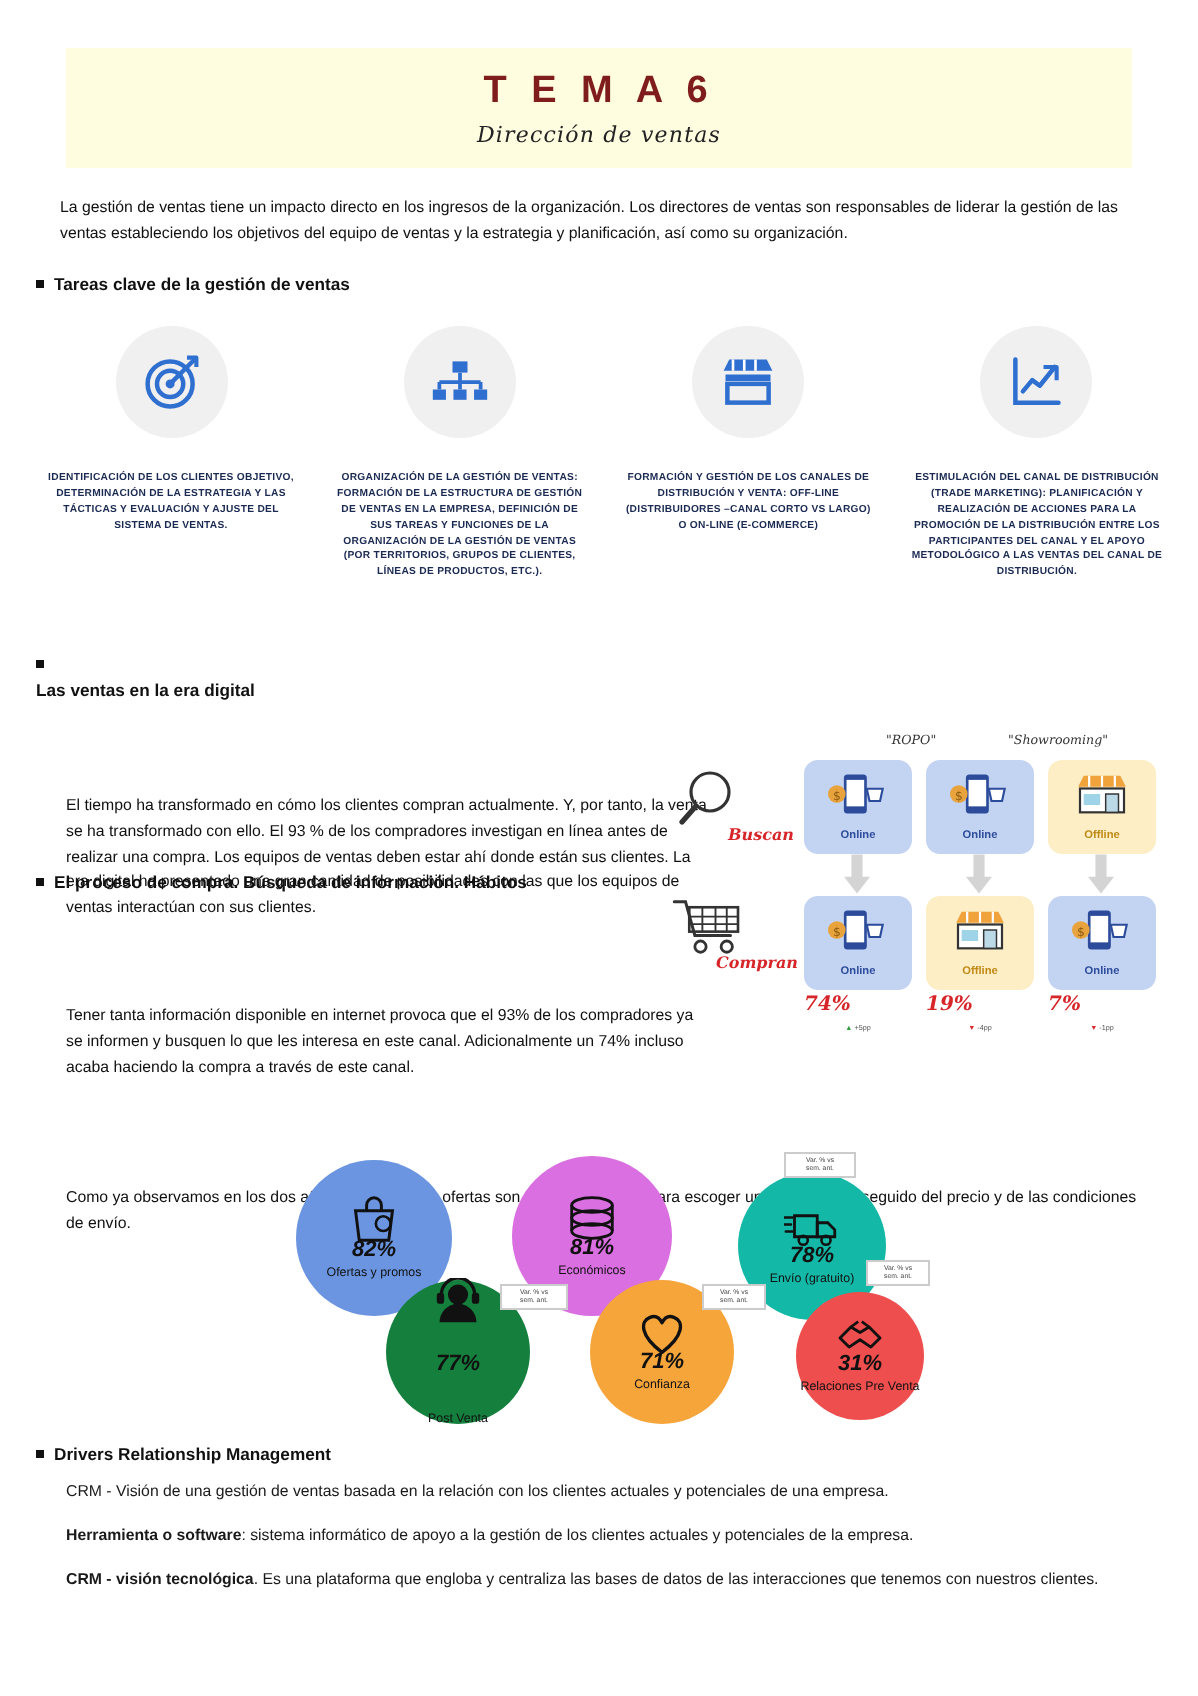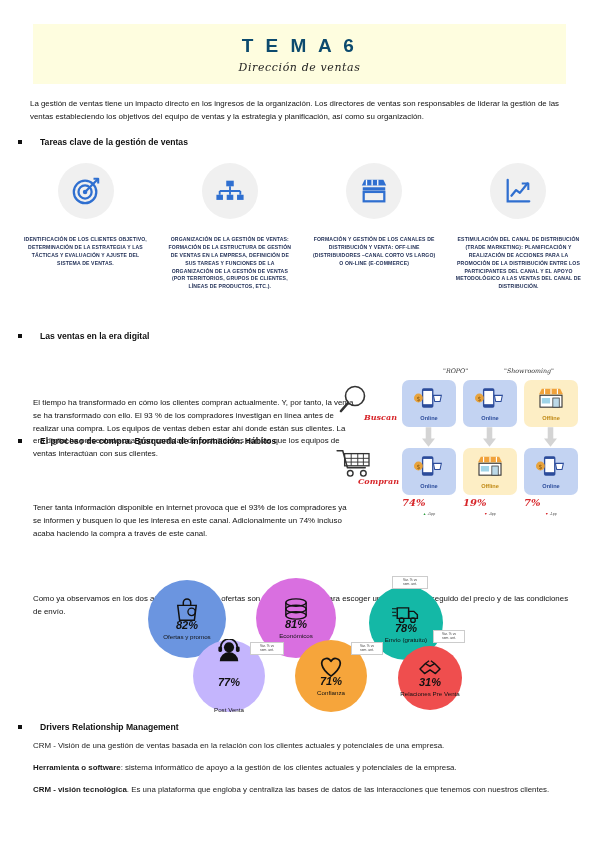--- a/index.html
+++ b/index.html
@@ -27,21 +27,21 @@
     background: #fefddf;
     display: flex;
     flex-direction: column;
     align-items: center;
     justify-content: center;
   }
   .header-title {
     font-size: 19px;
     font-weight: bold;
     letter-spacing: 3.5px;
-    color: #0c4a6e;
+    color: #7f1d1d;
   }
   .header-sub {
     margin-top: 4px;
     font-size: 11px;
     font-style: italic;
     font-family: "DejaVu Serif", serif;
     color: #222;
     letter-spacing: 0.6px;
   }
 
@@ -51,42 +51,42 @@
     left: 30px; top: 98px;
     width: 540px;
     font-size: 7.9px;
     line-height: 1.62;
     text-align: left;
     color: #111;
   }
   .bullet-head {
     display: flex;
     align-items: baseline;
-    gap: 18px;
+    gap: 5px;
     font-size: 8.6px;
     font-weight: bold;
     color: #111;
   }
   .bullet-head .sq {
     display: inline-block;
     width: 4px; height: 4px;
     background: #111;
     flex: 0 0 auto;
     position: relative;
     top: -1px;
   }
   .para {
     font-size: 7.9px;
     line-height: 1.62;
     color: #111;
     margin-top: 48px;
   }
 
   .h-tareas   { position: absolute; left: 18px; top: 137px; }
-  .h-digital  { position: absolute; left: 18px; top: 331px; }
+  .h-digital  { position: absolute; left: 18px; top: 331px; flex-direction: column; }
   .p-digital  { position: absolute; left: 33px; top: 349px; width: 325px; }
   .h-compra1  { position: absolute; left: 18px; top: 436px; }
   .p-compra1  { position: absolute; left: 33px; top: 454px; width: 322px; }
   .h-compra2  { position: absolute; left: 18px; top: 527px; }
   .p-compra2  { position: absolute; left: 33px; top: 545px; width: 540px; }
   .h-crm      { position: absolute; left: 18px; top: 722px; }
   .crm-list   { position: absolute; left: 33px; top: 740px; width: 540px; }
   .crm-list p { font-size: 7.9px; line-height: 1.62; margin-bottom: 9px; }
   .crm-list b { font-weight: bold; }
 
@@ -258,21 +258,21 @@
     border: 0.5px solid #ccc;
     padding: 1px 2px;
     line-height: 1.25;
     white-space: pre-line;
     text-align: center;
   }
 
   .c1 { left: 3px;   top: 4px;   width: 78px; height: 78px; background: #6b95e0; }
   .c2 { left: 111px; top: 2px;   width: 80px; height: 80px; background: #d96fe0; }
   .c3 { left: 224px; top: 10px;  width: 74px; height: 74px; background: #14b8a6; }
-  .c4 { left: 48px;  top: 64px;  width: 72px; height: 72px; background: #c4b5fd; gap: 16px; }
+  .c4 { left: 48px;  top: 64px;  width: 72px; height: 72px; background: #15803d; gap: 16px; }
   .c5 { left: 150px; top: 64px;  width: 72px; height: 72px; background: #f6a53b; }
   .c6 { left: 253px; top: 70px;  width: 64px; height: 64px; background: #ef4e4e; }
 
   .n1 { left: 247px; top: 0px;   width: 36px; }
   .n2 { left: 288px; top: 54px;  width: 32px; }
   .n3 { left: 105px; top: 66px;  width: 34px; }
   .n4 { left: 206px; top: 66px;  width: 32px; }
 </style>
 </head>
 <body>

